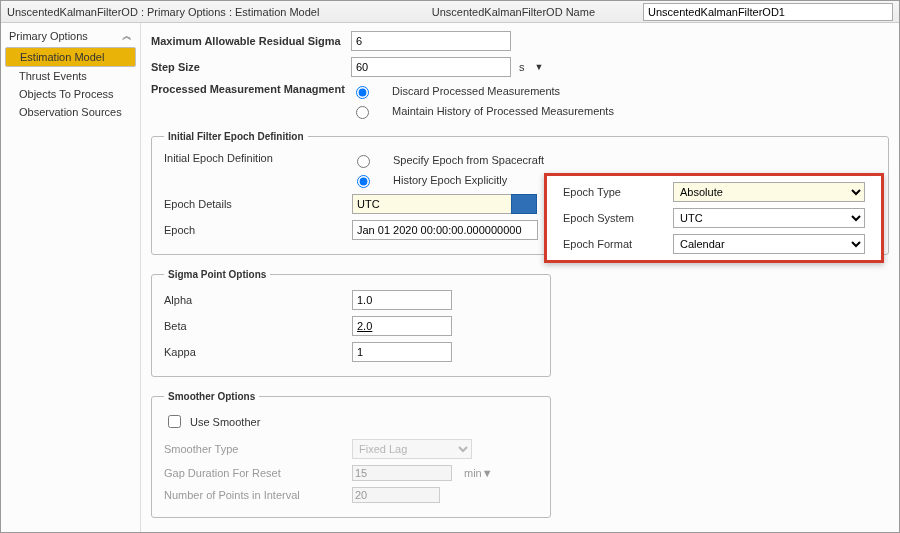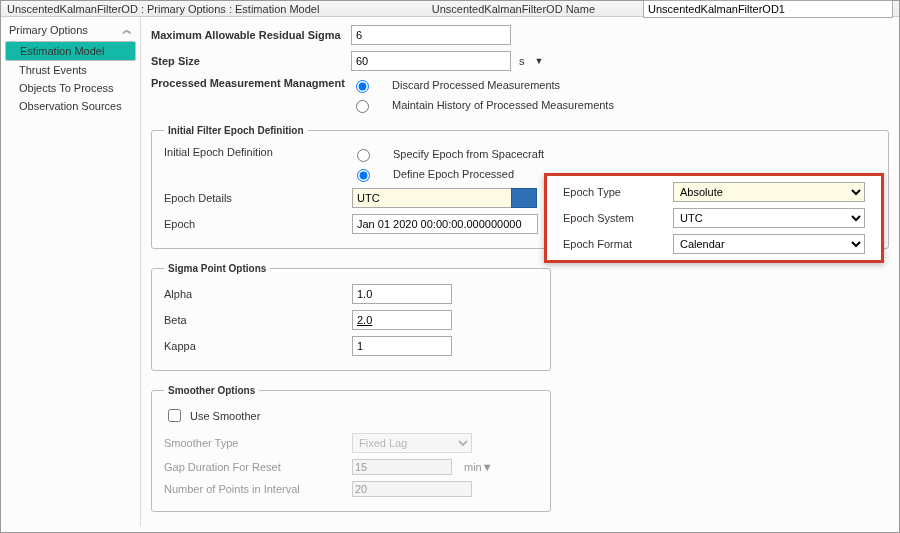--- a/index.html
+++ b/index.html
@@ -1,27 +1,27 @@
 <!DOCTYPE html>
 <html><head>
 <meta charset="utf-8">
 <style>
   * { box-sizing: border-box; font-family: Tahoma, Arial, sans-serif; font-size: 11px; }
   body { margin: 0; background: #fff; color: #333; }
   .window { width: 900px; height: 533px; border: 1px solid #999; position: relative; background: #fcfcfc; }
-  .titlebar { display: flex; align-items: center; height: 16px; background: linear-gradient(#f6f6f6,#ececec); border-bottom: 1px solid #ccc; padding: 0 6px; }
+  .titlebar { display: flex; align-items: center; height: 22px; background: linear-gradient(#f6f6f6,#ececec); border-bottom: 1px solid #ccc; padding: 0 6px; }
   .titlebar .crumb { flex: 1; color: #333; }
   .titlebar .name-lbl { margin-right: 4px; color: #333; }
   .titlebar input { height: 18px; width: 250px; border: 1px solid #aaa; padding: 0 4px; background: #fff; margin-left: 44px; }
   .body { display: flex; height: calc(100% - 22px); }
   .sidebar { width: 140px; border-right: 1px solid #ddd; padding: 6px 0; position: relative; }
   .sidebar-header { display:flex; align-items:center; justify-content:space-between; padding: 0 8px 4px 8px; color:#333; font-weight: normal; }
   .chev { font-size: 10px; color:#555; }
   .side-item { padding: 3px 6px 3px 18px; cursor: pointer; color:#333; }
-  .side-item.selected { background: #14b8a6; border: 1px solid #c0c0c0; border-radius: 2px; margin: 0 4px; padding-left: 14px; }
+  .side-item.selected { background: #eab308; border: 1px solid #c0c0c0; border-radius: 2px; margin: 0 4px; padding-left: 14px; }
   .main { flex:1; padding: 8px 10px 6px 10px; display:flex; flex-direction:column; position: relative; }
   .row { display:flex; align-items:center; margin-bottom: 6px; }
   .row .lbl { width: 200px; color:#333;font-weight:bold; }
   .row input.txt { width: 160px; height: 20px; border:1px solid #aaa; padding: 0 4px; background:#fff; }
   .row .unit { margin-left: 8px; color:#333; }
   .row .caret { margin-left: 10px; font-size: 9px; color:#333; }
   .radio-col { display:flex; flex-direction:column; gap:4px; }
   .radio-row { display:flex; align-items:center; gap:20px; }
   .radio-row input[type=radio] { width: 13px; height:13px; }
   fieldset { border: 1px solid #bbb; border-radius: 3px; margin: 6px 0 8px 0; padding: 10px 12px 8px 12px; }
@@ -102,21 +102,21 @@
         <legend>Initial Filter Epoch Definition</legend>
         <div class="fs-row" style="align-items:flex-start;">
           <span class="lbl">Initial Epoch Definition</span>
           <div class="radio-col">
             <label class="radio-row">
               <input type="radio" name="edef" style="">
               <span>Specify Epoch from Spacecraft</span>
             </label>
             <label class="radio-row">
               <input type="radio" name="edef" checked="" style="">
-              <span>Define Epoch Processed</span>
+              <span>History Epoch Explicitly</span>
             </label>
           </div>
         </div>
         <div class="fs-row epoch-details" style="margin-top:6px;">
           <span class="lbl">Epoch Details</span>
           <input class="txt" type="text" value="UTC" style="">
           <button class="blue-btn"></button>
         </div>
         <div class="fs-row epoch">
           <span class="lbl">Epoch</span>
@@ -153,21 +153,21 @@
           </select>
         </div>
         <div class="sm-row disabled">
           <span class="lbl">Gap Duration For Reset</span>
           <input class="txt" style="width: 100px;" type="text" disabled="" value="15">
           <span class="unit" style="margin-left:12px">min</span>
           <span class="caret">▼</span>
         </div>
         <div class="sm-row disabled">
           <span class="lbl">Number of Points in Interval</span>
-          <input class="txt" style="width: 120px;" type="text" disabled="" value="20">
+          <input class="txt" style="width: 88px;" type="text" disabled="" value="20">
         </div>
       </fieldset>
 
       <div class="desc">
         
       </div>
 
     </div>
   </div>
 

